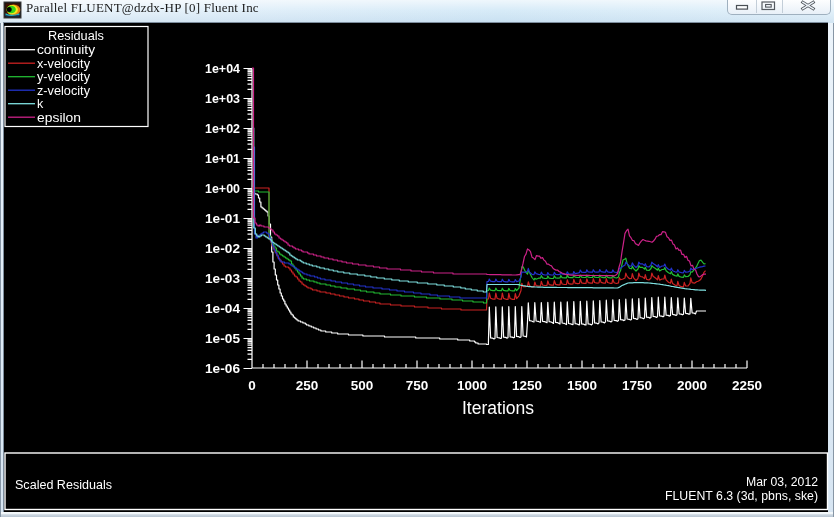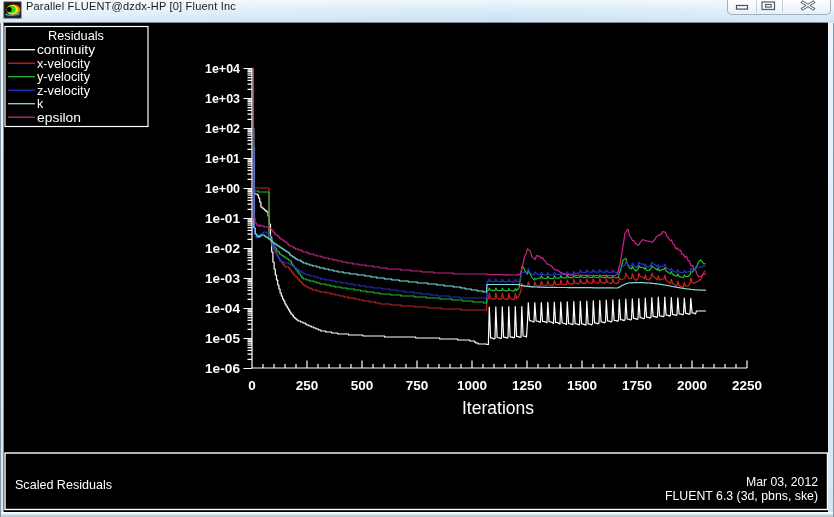--- a/index.html
+++ b/index.html
@@ -1,19 +1,19 @@
 <!DOCTYPE html>
 <html><head>
 <meta charset="utf-8">
 <style>
   html,body{margin:0;padding:0;width:834px;height:517px;overflow:hidden;background:#dfe9f4;font-family:"Liberation Sans",sans-serif;}
   .frame{position:absolute;left:0;top:0;width:834px;height:517px;background:linear-gradient(180deg,#eef5fb 0%,#e3eef8 40%,#d7e5f2 100%);box-sizing:border-box;border:1px solid #8796a5;}
   .botstrip{position:absolute;left:1px;top:512px;width:832px;height:5px;background:linear-gradient(180deg,#f6fafc 0%,#f2f7fa 30%,#ccd7e1 55%,#b9c6d2 100%);}
   .titlebar{position:absolute;left:0;top:0;width:834px;height:23px;background:linear-gradient(180deg,rgba(255,255,255,0.6) 0%,rgba(255,255,255,0) 45%,rgba(150,185,215,0.22) 100%),linear-gradient(90deg,#edf5fb 0%,#dfeef9 35%,#d7ebf8 60%,#e3f1fa 100%);}
-  .title{position:absolute;left:26px;top:0;font-size:11px;color:#1a1a1a;white-space:nowrap;letter-spacing:0.2px;}
+  .title{position:absolute;left:26px;top:0;font-size:13px;color:#1a1a1a;white-space:nowrap;letter-spacing:0.2px;font-family:Liberation Serif, serif;}
   .client-border{position:absolute;left:3px;top:22px;width:825px;height:490px;border:1px solid #7d8d9d;box-sizing:border-box;}
   .btns{position:absolute;left:727px;top:0;width:102px;height:14px;background:linear-gradient(180deg,#fdfeff,#e8f0f8);border:1px solid #9fb0bf;border-top:none;border-radius:0 0 5px 5px;}
   .btns .sep{position:absolute;top:0;width:1px;height:13px;background:#c3ced8;}
 </style>
 </head>
 <body>
 <div class="frame"></div>
 <div class="titlebar"></div>
 <div class="botstrip"></div>
 <div class="title">Parallel FLUENT@dzdx-HP [0] Fluent Inc</div>

